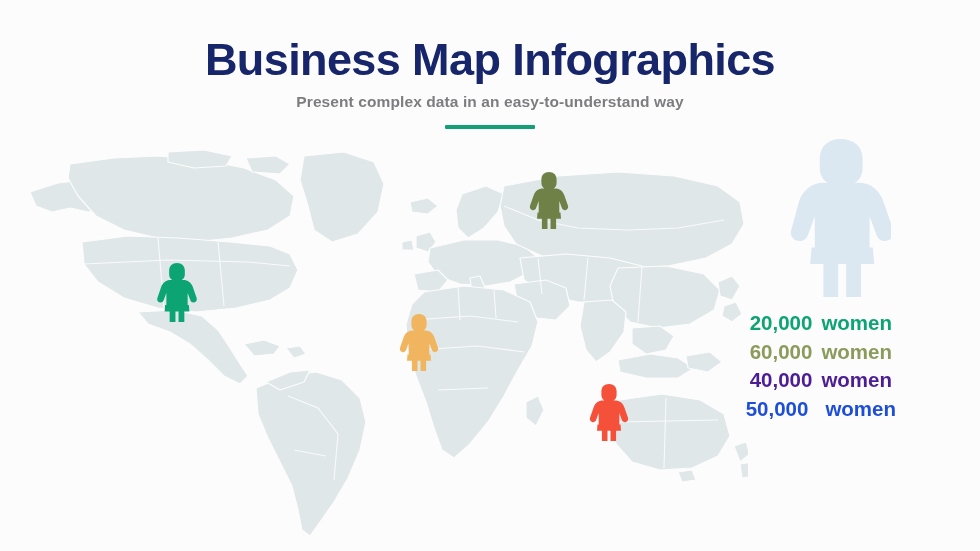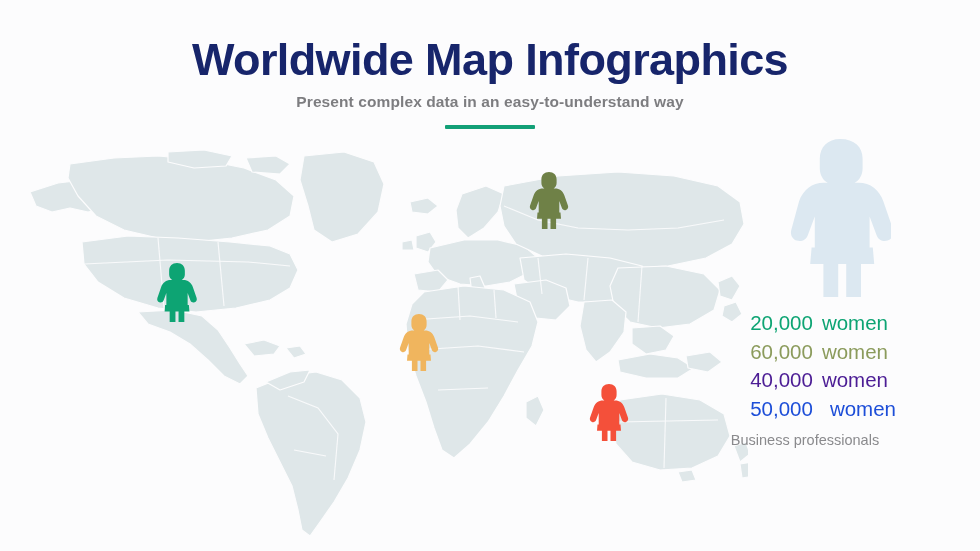--- a/index.html
+++ b/index.html
@@ -38,41 +38,41 @@
   #fig-africa{left:399px;top:313px;width:40px;height:60px;}
   #fig-oceania{left:589px;top:383px;width:40px;height:60px;}
 
   
   #fig-big{position:absolute;left:789px;top:137px;width:102px;height:162px;}
   #fig-big svg{display:block;width:100%;height:100%;}
 
   
   .legend{position:absolute;right:84px;top:313px;width:auto;}
   .legend-row{
-    display:flex;justify-content:flex-start;align-items:baseline;
-    font-size:20.5px;font-weight:normal;line-height:1;margin-bottom:8px;
+    display:flex;justify-content:center;align-items:baseline;
+    font-size:20.5px;font-weight:bold;line-height:1;margin-bottom:8px;
     white-space:nowrap;
   }
   .legend-row .num{margin-right:9px;}
   .legend-row .unit{}
 
   
   .caption{
     position:absolute;right:80px;top:430px;width:190px;
     text-align:center;font-size:14.5px;color:#8A8A8D;line-height:1.5;
   }
   .caption div{white-space:nowrap;}
 </style>
 </head>
 <body>
 
 <div class="slide">
 
   <div class="header">
-    <h1 class="title" style="color: rgb(23, 37, 107);">Worldwide Map Infographics</h1>
+    <h1 class="title" style="color: rgb(23, 37, 107);">Business Map Infographics</h1>
     <p class="subtitle" style="color: rgb(125, 125, 128); font-weight: bold;">Present complex data in an easy-to-understand way</p>
     <div class="divider" style="background: rgb(19, 160, 119);"></div>
   </div>
 
   <div class="map-wrap">
     <svg viewBox="0 0 730 390" xmlns="http://www.w3.org/2000/svg">
       <g fill="#DFE7E9" stroke="#FCFCFD" stroke-width="1.2" stroke-linejoin="round">
 
         <path d="M12 42 L40 33 L66 30 L84 36 L96 48 L88 58 L70 62 L52 58 L34 62 L18 56 Z"></path>
 
@@ -198,16 +198,15 @@
       <span class="num">40,000</span>
       <span class="unit">women</span>
     </div>
     <div class="legend-row" style="color: #1d4ed8; gap: 8px;">
       <span class="num">50,000</span>
       <span class="unit">women</span>
     </div>
   </div>
 
   <div class="caption" style="color: rgb(138, 138, 141);">
-    <div>Business professionals</div>
   </div>
 
 </div>
 
 </body></html>

